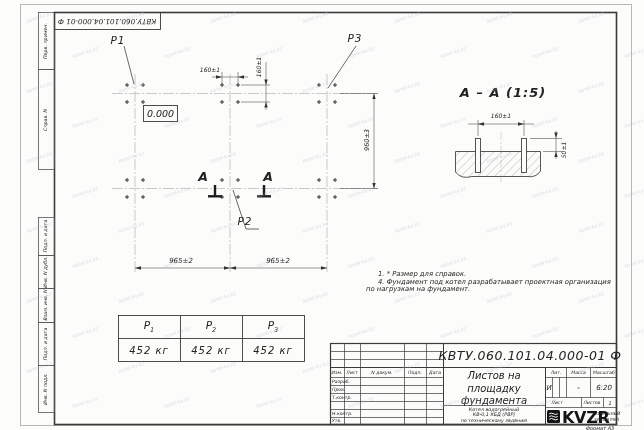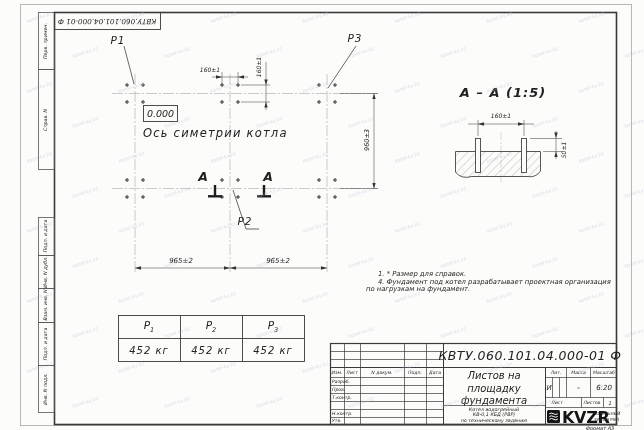--- a/index.html
+++ b/index.html
@@ -180,21 +180,20 @@
   <span class="t r" style="left:46px; top:236px; font-size:4.8px;">Подп. и дата</span>
   <span class="t r" style="left:46px; top:272px; font-size:4.8px;">Инв. N дубл.</span>
   <span class="t r" style="left:46px; top:305px; font-size:4.8px;">Взам. инв. N</span>
   <span class="t r" style="left:46px; top:344px; font-size:4.8px;">Подп. и дата</span>
   <span class="t r" style="left:46px; top:389px; font-size:4.8px;">Инв. N подл.</span>
 
   <span class="t" style="left:118px; top:40px; font-size:10.5px; letter-spacing:1px;">P1</span>
   <span class="t" style="left:355px; top:38px; font-size:10.5px; letter-spacing:1px;">P3</span>
   <span class="t" style="left:245px; top:221px; font-size:10.5px; letter-spacing:1px;">P2</span>
   <span class="t" style="left:160.5px; top:113.5px; font-size:9.5px;">0.000</span>
-  <span class="la" style="left:143px; top:128px; font-size:11.5px; letter-spacing:1.2px;">Ось симетрии котла</span>
   <span class="t" style="left:203px; top:177px; font-size:12.5px; font-weight:600;">А</span>
   <span class="t" style="left:268px; top:177px; font-size:12.5px; font-weight:600;">А</span>
 
   <span class="t" style="left:210px; top:70px;  font-size:6px;">160±1</span>
   <span class="t r" style="left:259px; top:67px;  font-size:6px;">160±1</span>
   <span class="t r" style="left:367px; top:140px; font-size:6.5px;">960±3</span>
   <span class="t" style="left:181px; top:261px; font-size:7px;">965±2</span>
   <span class="t" style="left:278px; top:261px; font-size:7px;">965±2</span>
 
   <span class="t" style="left:503px; top:92px;  font-size:13px; letter-spacing:1px;font-weight:bold;">А – А (1:5)</span>

